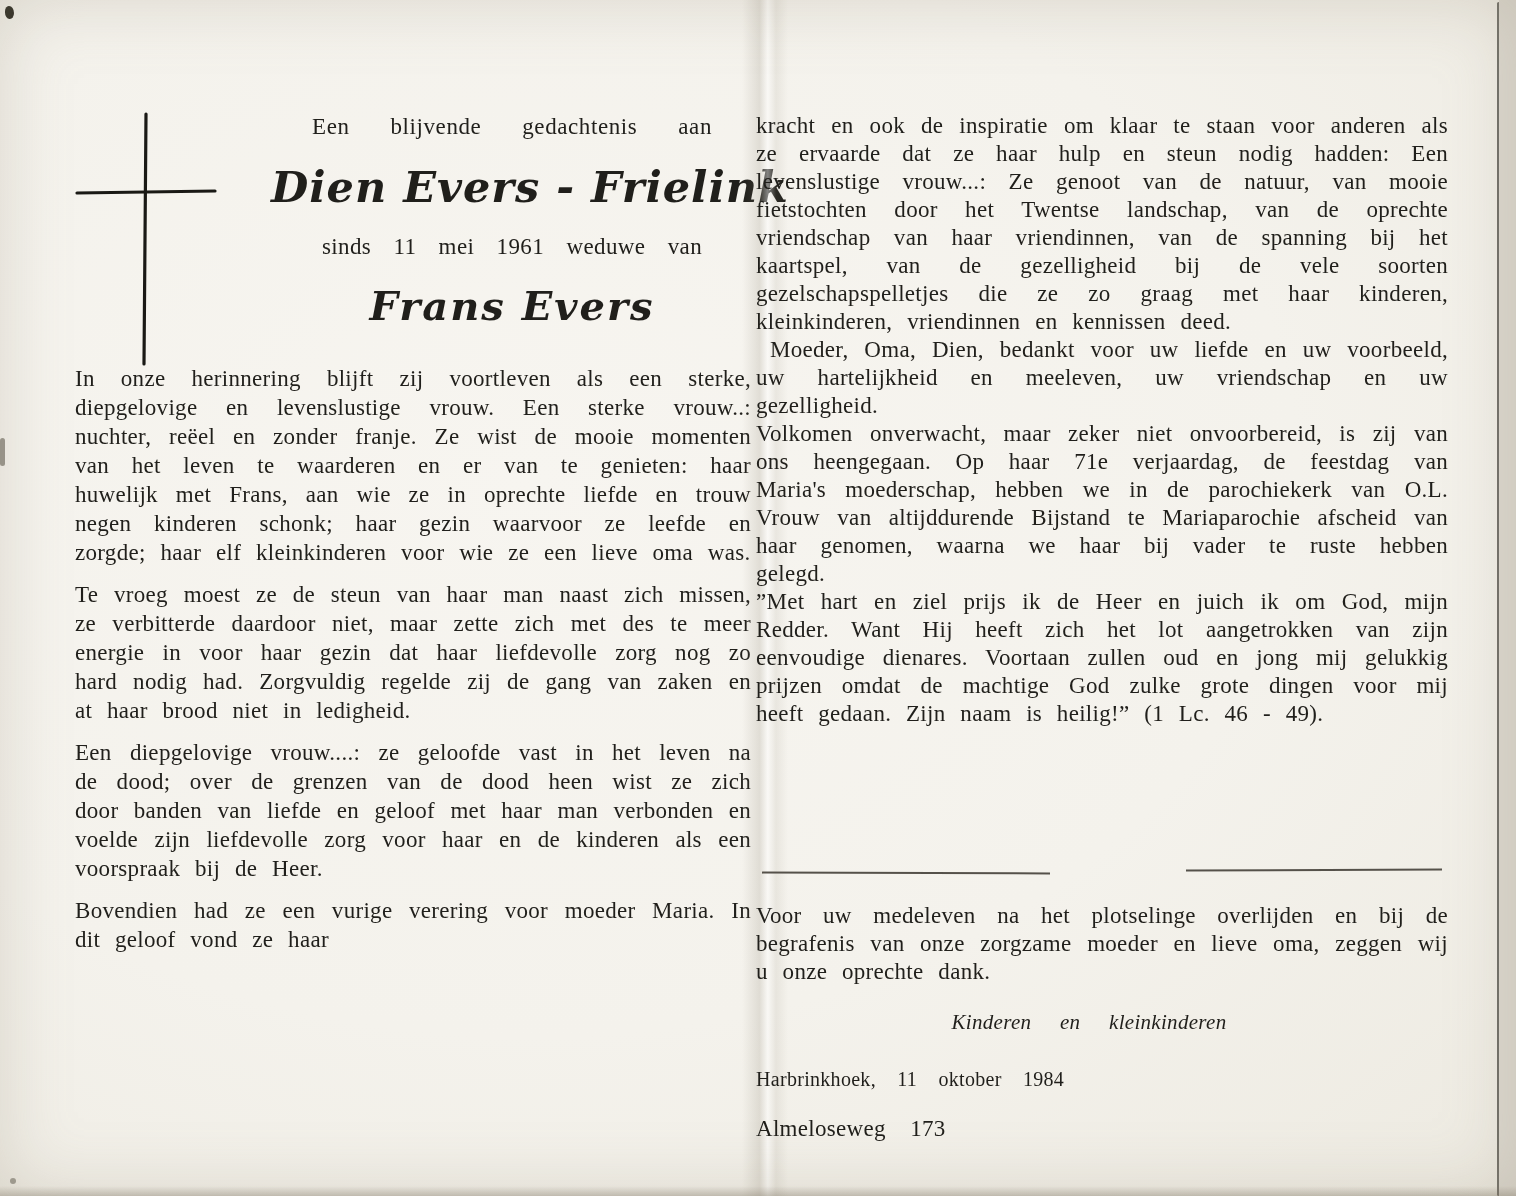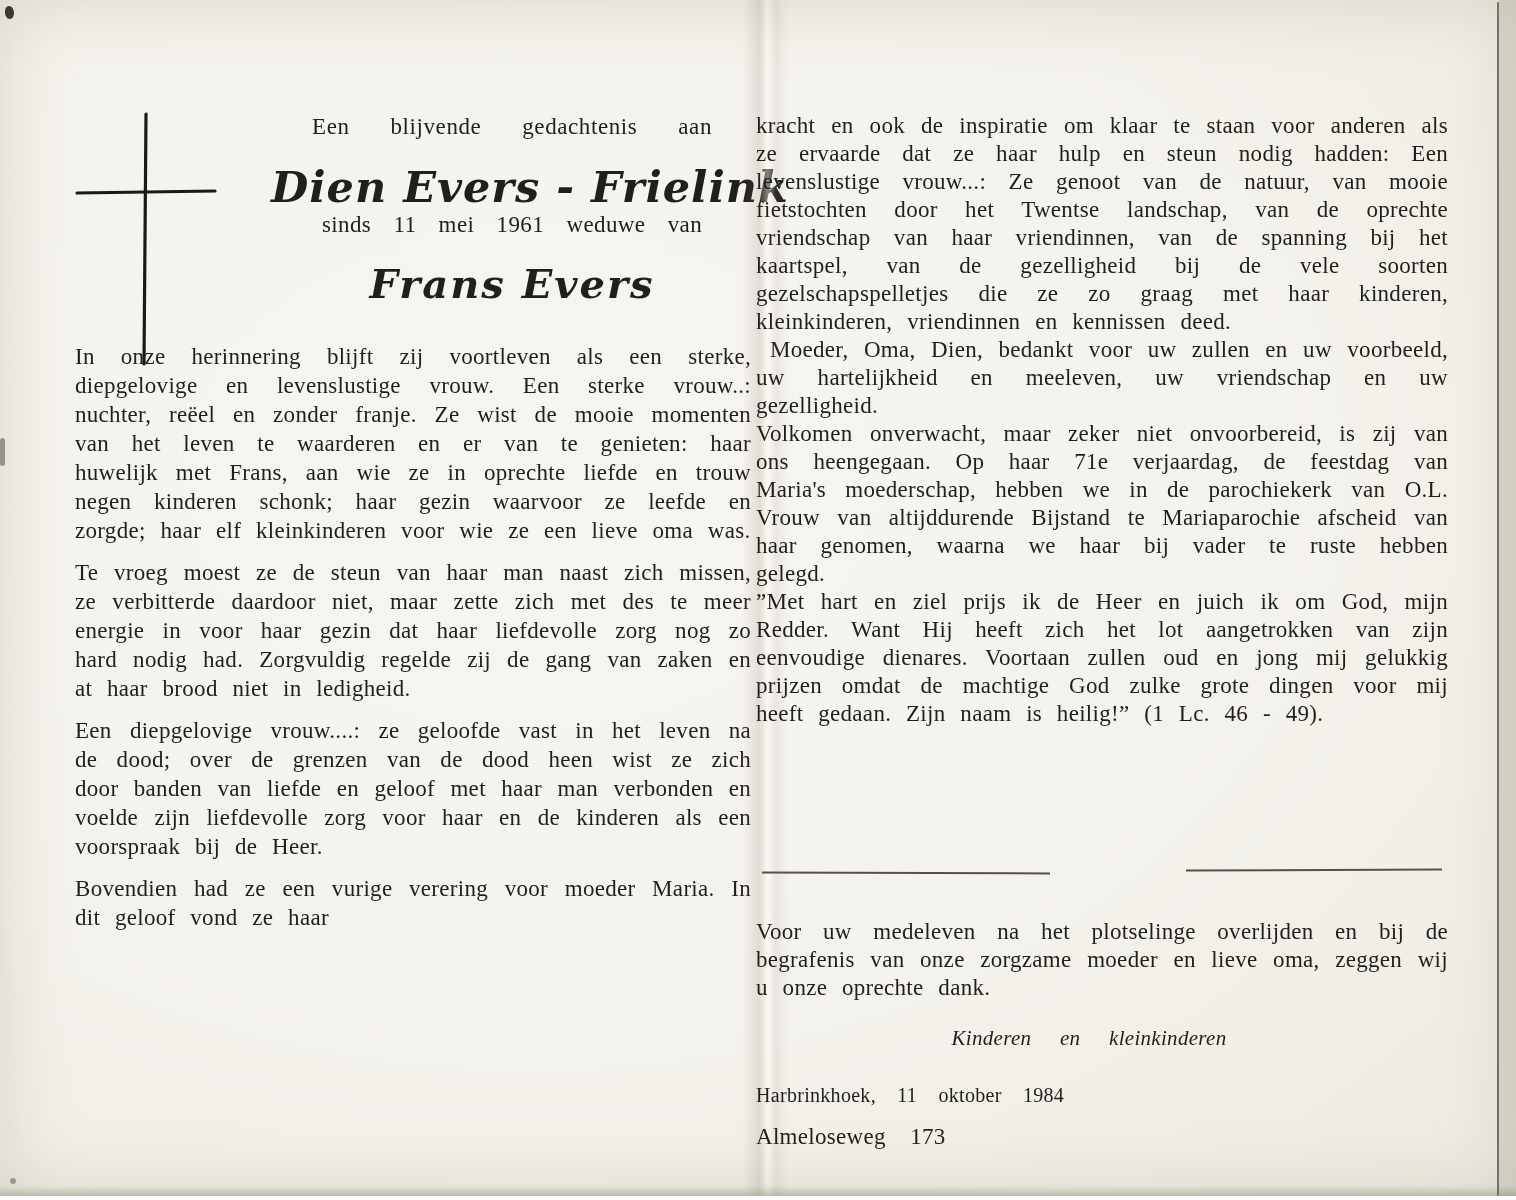--- a/index.html
+++ b/index.html
@@ -33,21 +33,21 @@
   .intro {
     font-size: 23px; line-height: 26px;
     word-spacing: 1.5em; letter-spacing: 0.6px;
     padding-top: 14px;
   }
   .script-name {
     font-family: "DejaVu Serif", serif;
     font-style: italic; font-weight: bold;
   }
   .deceased { font-size: 43px; line-height: 50px; margin-top: 22px; letter-spacing: 1px; white-space: nowrap; }
-  .widow   { font-size: 23px; line-height: 26px; word-spacing: 0.7em; letter-spacing: 0.4px; }
+  .widow   { font-size: 23px; line-height: 26px; margin-top: 22px; word-spacing: 0.7em; letter-spacing: 0.4px; }
   .spouse  { font-size: 40px; line-height: 48px; margin-top: 22px; letter-spacing: 2px; }
   .borndied {
     text-align: left; margin-top: 24px;
     font-size: 23px; line-height: 28px; word-spacing: 0.5em; letter-spacing: 0.3px;
   }
 
   
   .bodytext p {
     margin: 0;
     text-align: justify;
@@ -60,27 +60,27 @@
   .page.left  .bodytext p + p { margin-top: 13px; }
   .page.right .bodytext p { line-height: 28px; }
   .indent { text-indent: 14px; }
 
   
   .bottom { position: absolute; left: 0; right: 0; top: 760px; }
   .divider { display: flex; justify-content: space-between; padding: 0 6px; }
   .divider .seg { display: block; height: 2px; background: #55514a; }
   .divider .seg.a { width: 288px; transform: rotate(0.15deg); }
   .divider .seg.b { width: 256px; transform: rotate(-0.25deg); margin-top: -3px; }
-  .thanks-block { margin-top: 44px; }
+  .thanks-block { margin-top: 28px; }
   .signature {
     margin-top: 22px; text-align: center; padding-right: 26px;
     font-size: 21px; line-height: 29px; word-spacing: 1.1em; letter-spacing: 0.3px; font-style: italic;
   }
   .placedate { margin-top: 28px; font-size: 20px; line-height: 29px; word-spacing: 0.8em; letter-spacing: 0.3px; }
-  .address   { margin-top: 12px;  font-size: 23px; line-height: 29px; word-spacing: 0.8em; letter-spacing: 0.3px; }
+  .address   { margin-top: 20px;  font-size: 23px; line-height: 29px; word-spacing: 0.8em; letter-spacing: 0.3px; }
 
   
   .fold {
     position: absolute; left: 742px; top: 0; width: 46px; height: 1200px;
     background: linear-gradient(90deg,
       rgba(140,132,115,0) 0%,
       rgba(140,132,115,0.20) 38%,
       rgba(255,255,255,0.45) 56%,
       rgba(140,132,115,0.12) 74%,
       rgba(140,132,115,0) 100%);
@@ -128,21 +128,21 @@
       <p>Bovendien had ze een vurige verering voor moeder Maria. In dit geloof vond ze haar</p>
     </div>
   </div>
 
   <div class="fold"></div>
 
   <div class="page right">
 
     <div class="bodytext">
       <p>kracht en ook de inspiratie om klaar te staan voor anderen als ze ervaarde dat ze haar hulp en steun nodig hadden: Een levenslustige vrouw...: Ze genoot van de natuur, van mooie fietstochten door het Twentse landschap, van de oprechte vriendschap van haar vriendinnen, van de spanning bij het kaartspel, van de gezelligheid bij de vele soorten gezelschapspelletjes die ze zo graag met haar kinderen, kleinkinderen, vriendinnen en kennissen deed.</p>
-      <p class="indent">Moeder, Oma, Dien, bedankt voor uw zullen en uw voorbeeld, uw hartelijkheid en meeleven, uw vriendschap en uw gezelligheid.</p>
+      <p class="indent">Moeder, Oma, Dien, bedankt voor uw liefde en uw voorbeeld, uw hartelijkheid en meeleven, uw vriendschap en uw gezelligheid.</p>
       <p>Volkomen onverwacht, maar zeker niet onvoorbereid, is zij van ons heengegaan. Op haar 71e verjaardag, de feestdag van Maria's moederschap, hebben we in de parochiekerk van O.L. Vrouw van altijddurende Bijstand te Mariaparochie afscheid van haar genomen, waarna we haar bij vader te ruste hebben gelegd.</p>
       <p>”Met hart en ziel prijs ik de Heer en juich ik om God, mijn Redder. Want Hij heeft zich het lot aangetrokken van zijn eenvoudige dienares. Voortaan zullen oud en jong mij gelukkig prijzen omdat de machtige God zulke grote dingen voor mij heeft gedaan. Zijn naam is heilig!” (1 Lc. 46 - 49).</p>
     </div>
 
     <div class="bottom">
       <div class="divider">
         <span class="seg a"></span>
         <span class="seg b"></span>
       </div>
 

